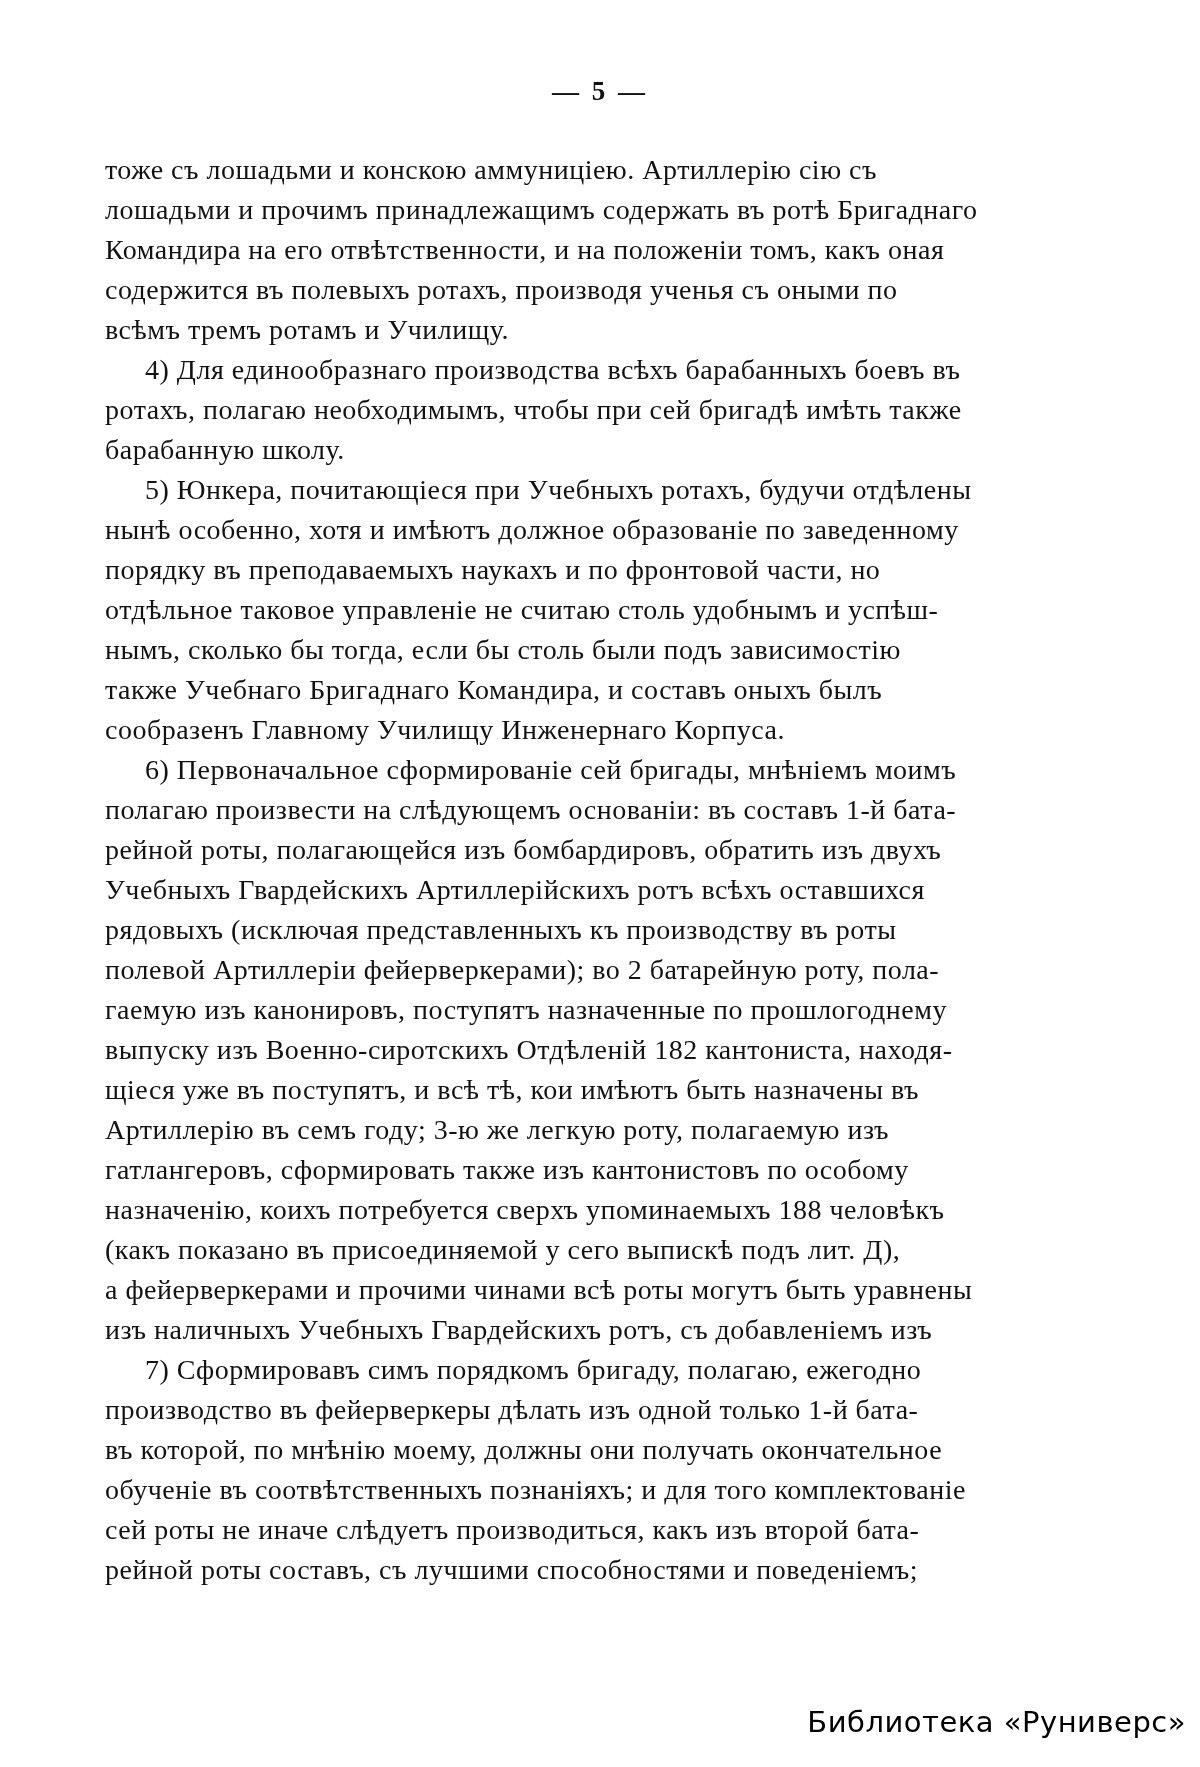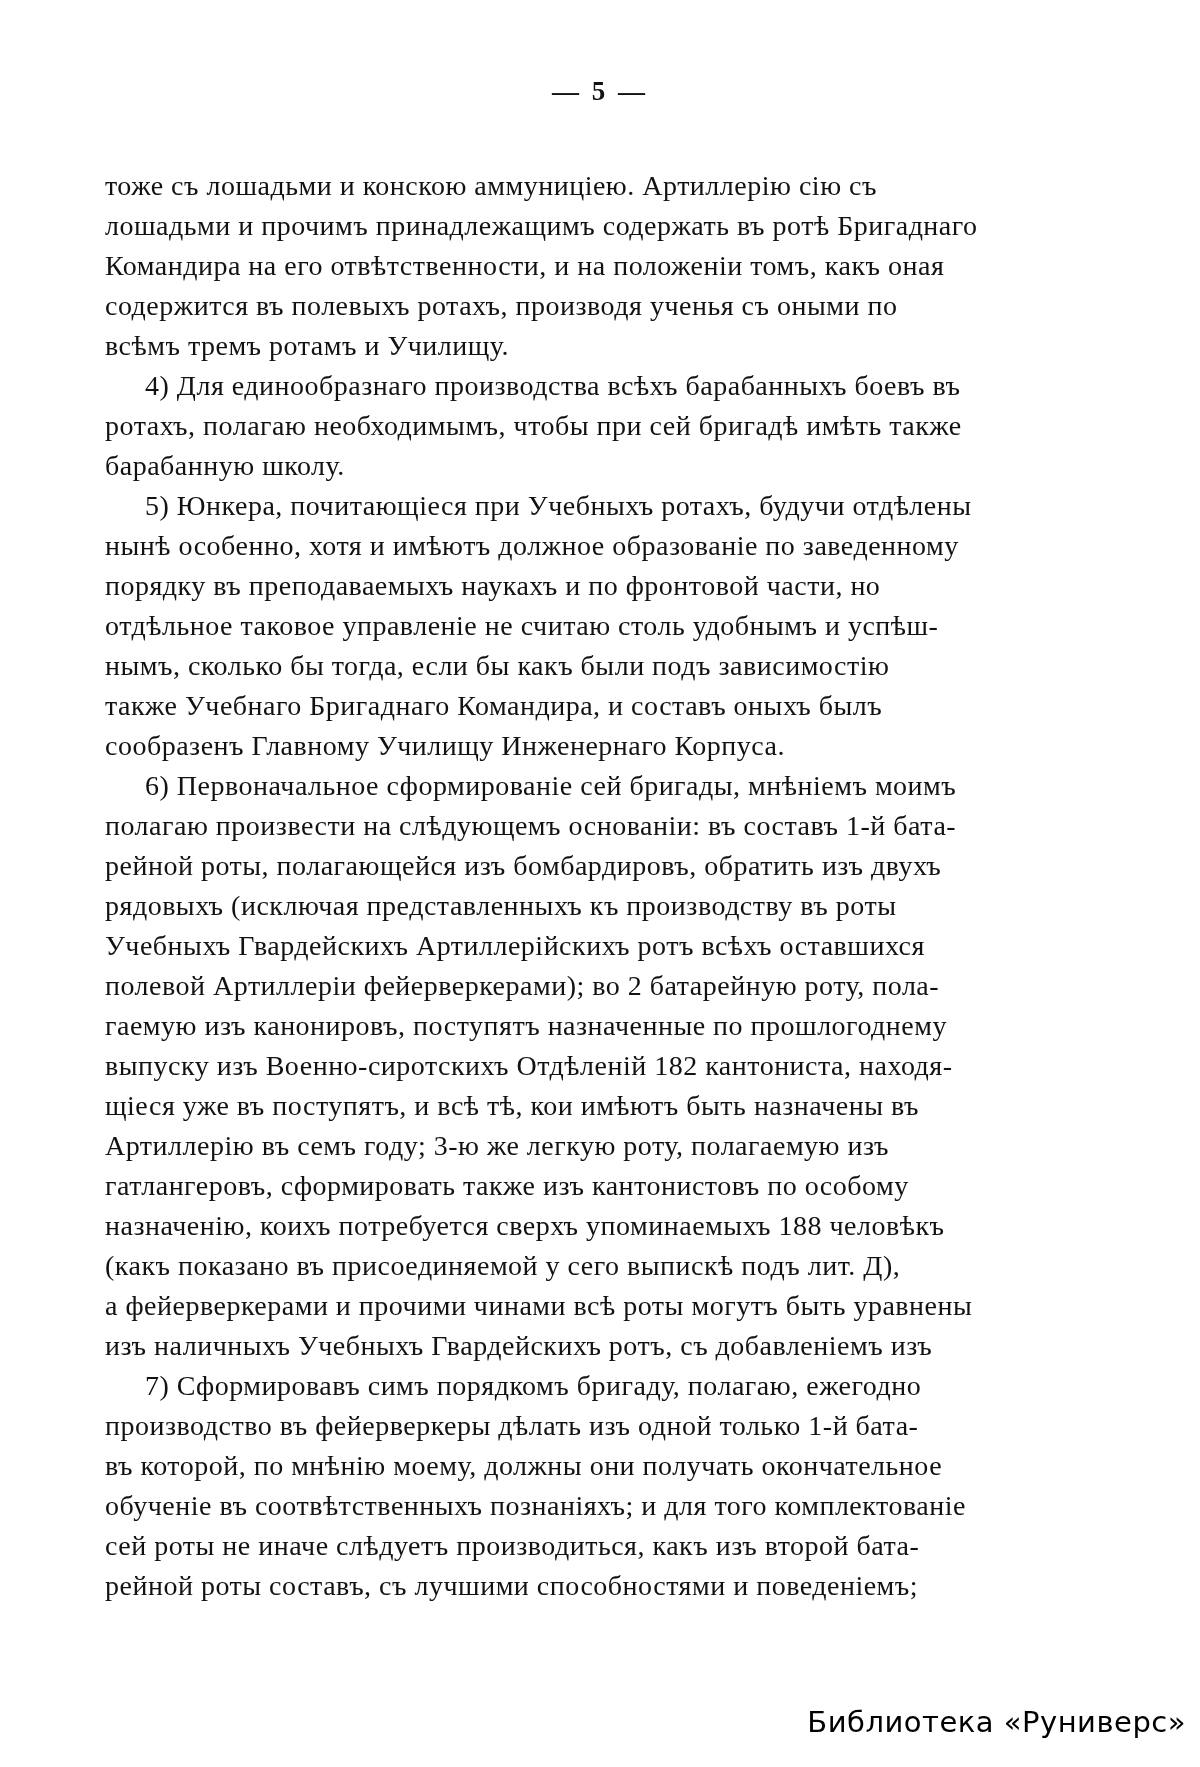--- a/index.html
+++ b/index.html
@@ -25,21 +25,20 @@
     font-size: 27px;
     font-weight: bold;
     letter-spacing: 3px;
     color: #121212;
   }
   .body-text {
     position: absolute;
     top: 150px;
     left: 105px;
     width: 990px;
-    margin-top: 16px;
   }
   .line {
     font-size: 28px;
     line-height: 40px;
     height: 40px;
     overflow: hidden;
     white-space: nowrap;
     text-align: justify;
     
     text-align-last: justify;
@@ -81,28 +80,28 @@
       <div class="line">Командира на его отвѣтственности, и на положеніи томъ, какъ оная</div>
       <div class="line">содержится въ полевыхъ ротахъ, производя ученья съ оными по</div>
       <div class="line last">всѣмъ тремъ ротамъ и Училищу.</div>
       <div class="line indent">4) Для единообразнаго производства всѣхъ барабанныхъ боевъ въ</div>
       <div class="line">ротахъ, полагаю необходимымъ, чтобы при сей бригадѣ имѣть также</div>
       <div class="line last">барабанную школу.</div>
       <div class="line indent">5) Юнкера, почитающіеся при Учебныхъ ротахъ, будучи отдѣлены</div>
       <div class="line">нынѣ особенно, хотя и имѣютъ должное образованіе  по заведенному</div>
       <div class="line">порядку въ преподаваемыхъ наукахъ и по фронтовой части, но</div>
       <div class="line">отдѣльное таковое управленіе не считаю столь удобнымъ и успѣш-</div>
-      <div class="line">нымъ, сколько бы тогда, если бы какъ были подъ зависимостію</div>
+      <div class="line">нымъ, сколько бы тогда, если бы столь были подъ зависимостію</div>
       <div class="line">также Учебнаго Бригаднаго Командира, и составъ оныхъ былъ</div>
       <div class="line last">сообразенъ Главному Училищу Инженернаго Корпуса.</div>
       <div class="line indent">6) Первоначальное сформированіе сей бригады, мнѣніемъ моимъ</div>
       <div class="line">полагаю произвести на слѣдующемъ основаніи: въ составъ 1-й бата-</div>
       <div class="line">рейной роты, полагающейся изъ бомбардировъ, обратить изъ двухъ</div>
+      <div class="line">Учебныхъ Гвардейскихъ Артиллерійскихъ ротъ всѣхъ оставшихся</div>
       <div class="line">рядовыхъ (исключая представленныхъ къ производству въ роты</div>
-      <div class="line">Учебныхъ Гвардейскихъ Артиллерійскихъ ротъ всѣхъ оставшихся</div>
       <div class="line">полевой Артиллеріи фейерверкерами); во 2 батарейную роту, пола-</div>
       <div class="line">гаемую изъ канонировъ, поступятъ назначенные по прошлогоднему</div>
       <div class="line">выпуску изъ Военно-сиротскихъ Отдѣленій 182 кантониста, находя-</div>
       <div class="line">щіеся уже въ поступятъ, и всѣ тѣ, кои имѣютъ быть назначены въ</div>
       <div class="line">Артиллерію въ семъ году; 3-ю же легкую роту, полагаемую изъ</div>
       <div class="line">гатлангеровъ, сформировать также изъ кантонистовъ по особому</div>
       <div class="line">назначенію, коихъ потребуется сверхъ упоминаемыхъ 188 человѣкъ</div>
       <div class="line">(какъ показано въ присоединяемой у сего выпискѣ подъ лит. Д),</div>
       <div class="line">а фейерверкерами и прочими чинами всѣ роты могутъ быть уравнены</div>
       <div class="line">изъ наличныхъ Учебныхъ Гвардейскихъ ротъ, съ добавленіемъ изъ</div>

